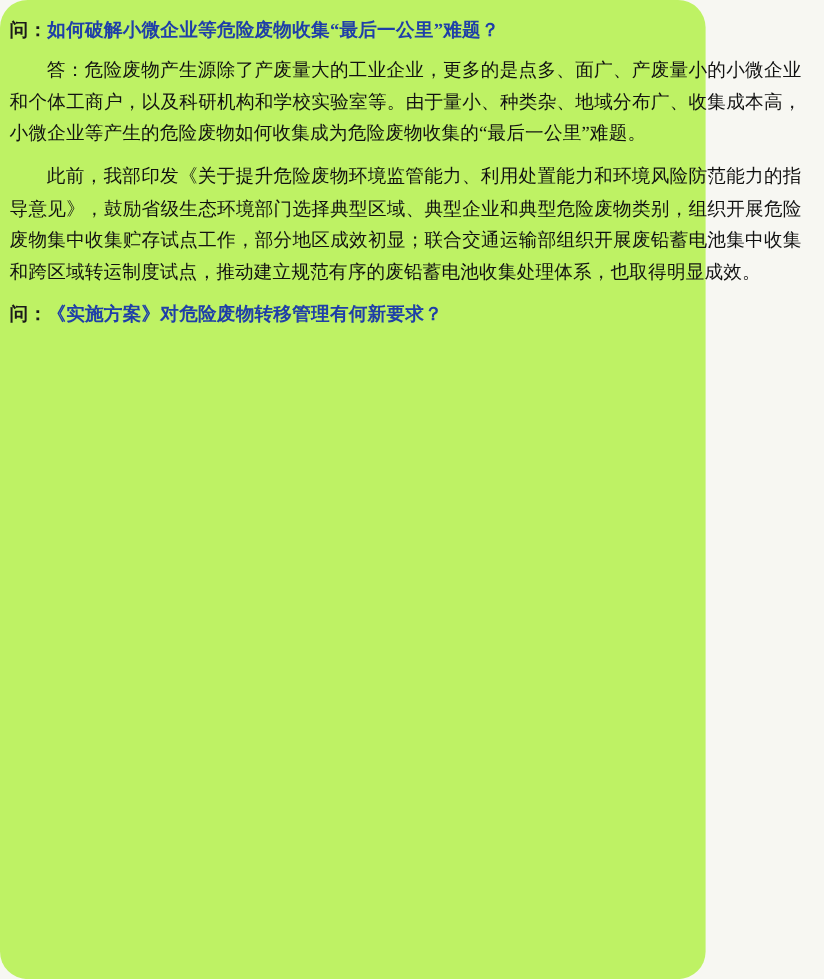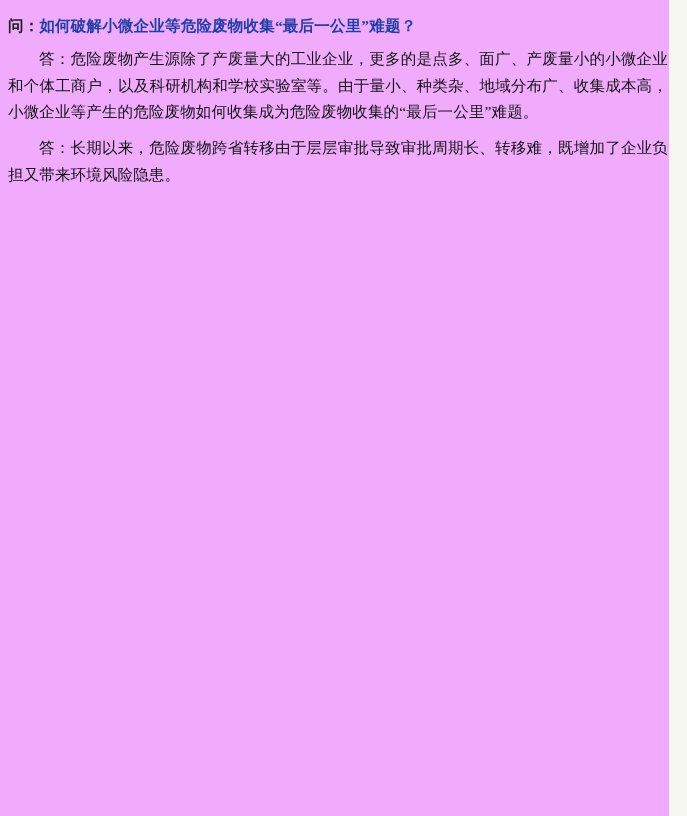--- a/index.html
+++ b/index.html
@@ -9,25 +9,26 @@
   body {
     width: 687px;
     height: 816px;
     background: #f7f7f2;
     font-family: "Liberation Serif", "DejaVu Serif", serif;
     color: #1a1a1a;
     overflow: hidden;
   }
   .page {
     position: relative;
-    width: 669px;
+    width: 588px;
     height: 816px;
-    background: #f0abfc;
+    background: #bef264;
     box-sizing: border-box;
     padding: 8px 14px 0 8px;
+    border-radius: 23px;
   }
   .qa-block {
     margin: 0 0 4px 0;
   }
   .question {
     font-size: 15.5px;
     font-weight: bold;
     line-height: 1.55;
     margin: 6px 0 8px 0;
     color: #1a1a1a;
@@ -60,20 +61,23 @@
 <body>
 
 <div class="page">
   <div class="content">
 
     <div class="qa-block">
       <div class="question">
         <span class="q-label">问：</span><span class="q-text">如何破解小微企业等危险废物收集“最后一公里”难题？</span>
       </div>
       <p class="para">答：危险废物产生源除了产废量大的工业企业，更多的是点多、面广、产废量小的小微企业和个体工商户，以及科研机构和学校实验室等。由于量小、种类杂、地域分布广、收集成本高，小微企业等产生的危险废物如何收集成为危险废物收集的“最后一公里”难题。</p>
+      <p class="para">此前，我部印发《关于提升危险废物环境监管能力、利用处置能力和环境风险防范能力的指导意见》，鼓励省级生态环境部门选择典型区域、典型企业和典型危险废物类别，组织开展危险废物集中收集贮存试点工作，部分地区成效初显；联合交通运输部组织开展废铅蓄电池集中收集和跨区域转运制度试点，推动建立规范有序的废铅蓄电池收集处理体系，也取得明显成效。</p>
     </div>
 
     <div class="qa-block">
-      <p class="para">答：长期以来，危险废物跨省转移由于层层审批导致审批周期长、转移难，既增加了企业负担又带来环境风险隐患。</p>
+      <div class="question">
+        <span class="q-label">问：</span><span class="q-text">《实施方案》对危险废物转移管理有何新要求？</span>
+      </div>
     </div>
 
   </div>
 </div>
 
 </body></html>

